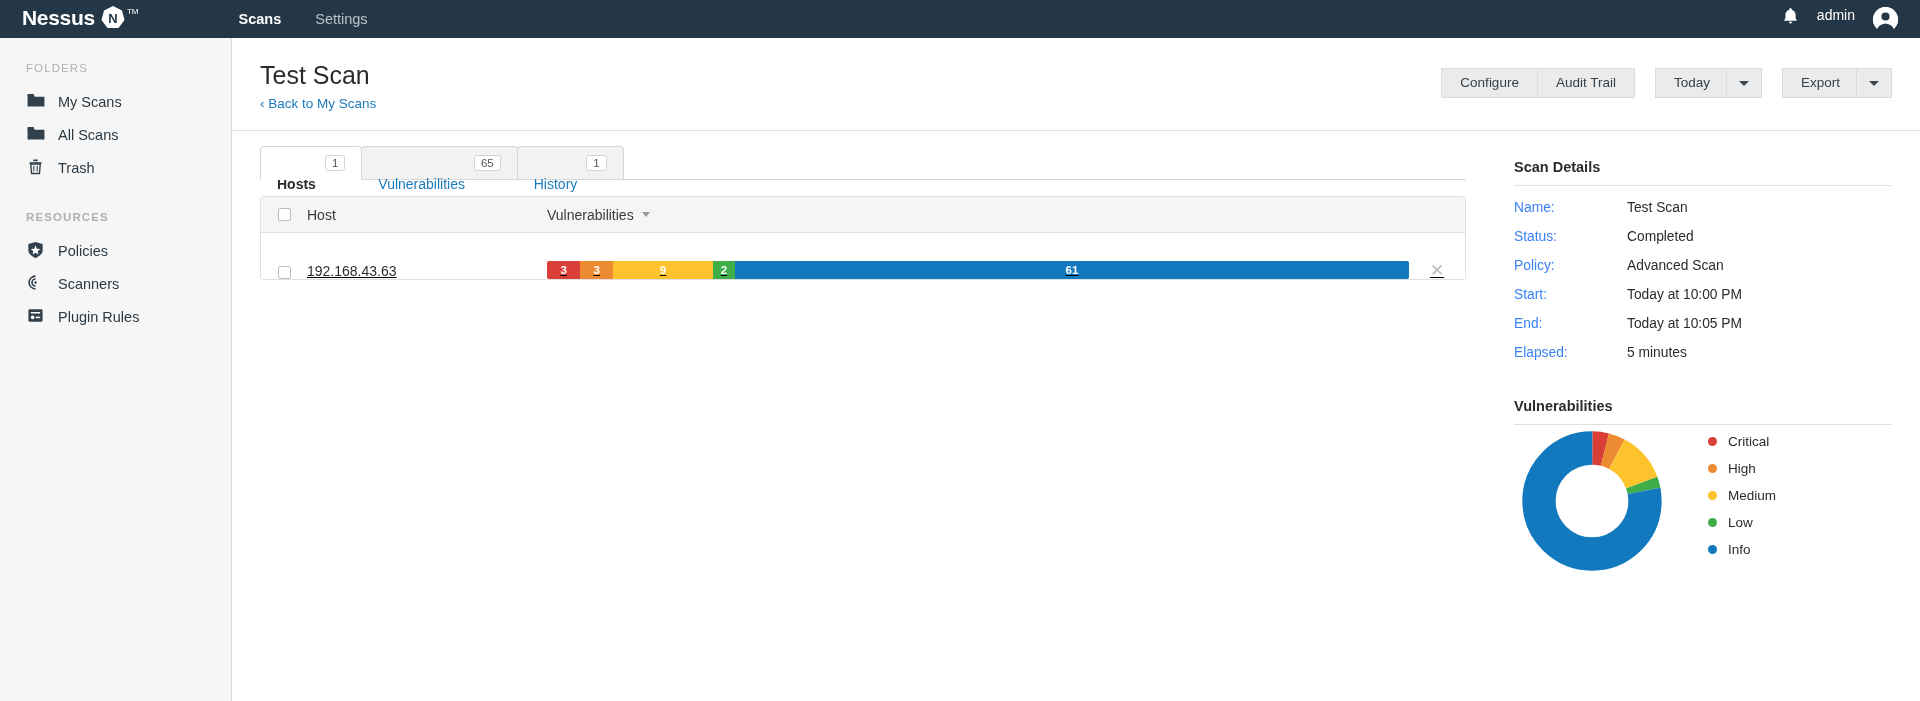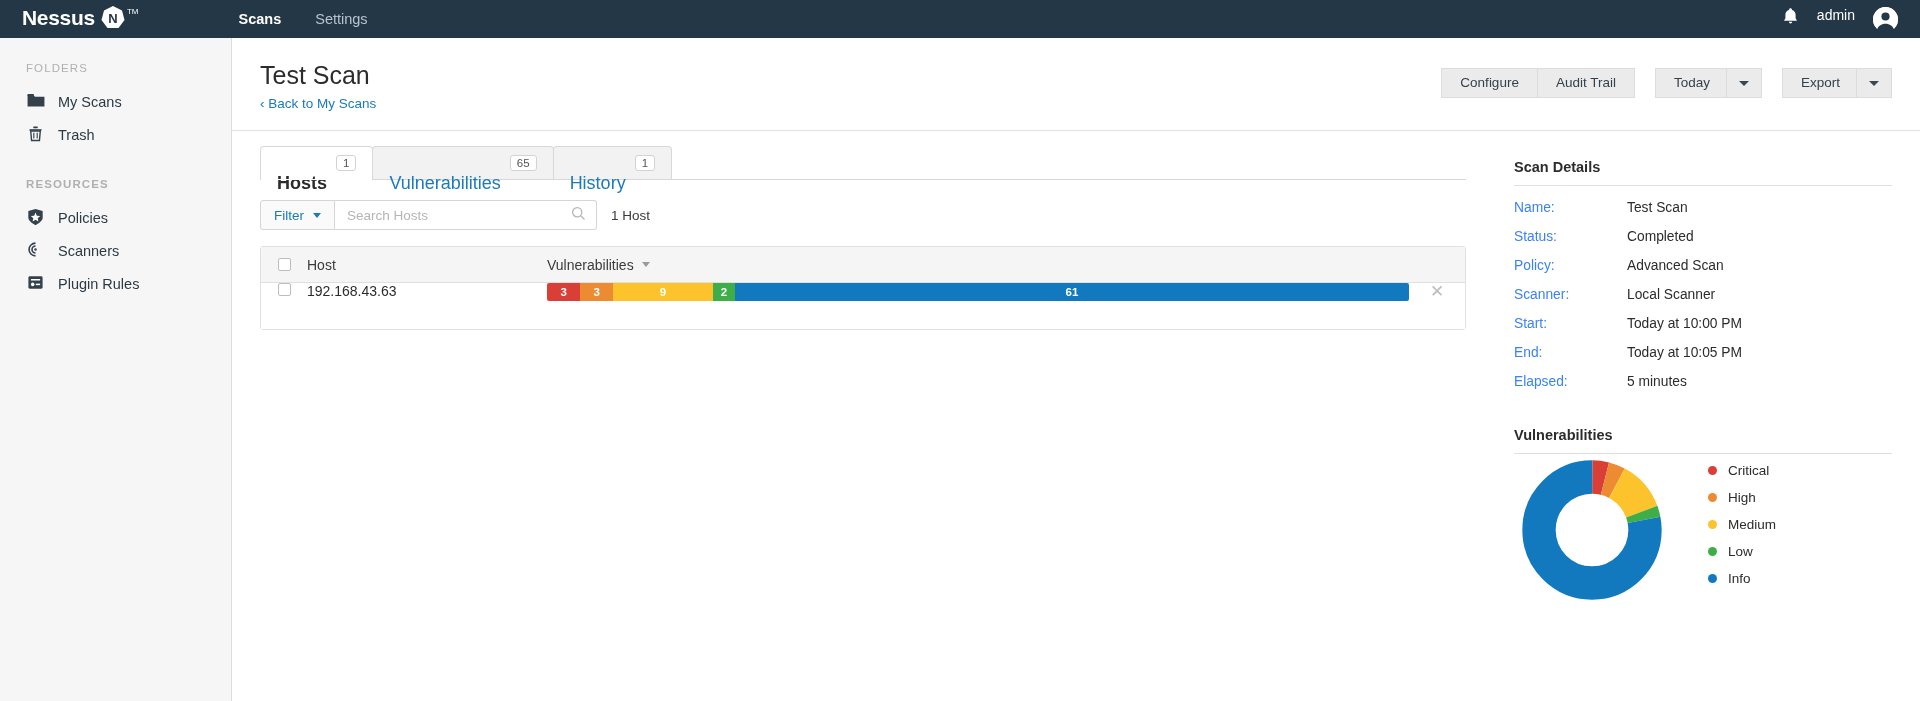--- a/index.html
+++ b/index.html
@@ -116,21 +116,21 @@
     padding: 0 16px; height: 33px;
     border: 1px solid #d8d8d8; border-bottom: none;
     background: #f2f2f2; cursor: pointer;
     border-radius: 4px 4px 0 0;
     margin-right: -1px;
   }
   .tab.active { background: #ffffff; position: relative; }
   .tab.active::after {
     content: ""; position: absolute; left: 0; right: 0; bottom: -1px; height: 1px; background: #fff;
   }
-  .tab-label { font-size: 18px; color: #1b7abd; margin-top: 41px; }
+  .tab-label { font-size: 14px; color: #1b7abd; margin-top: 41px; }
   .tab.active .tab-label { color: #2c2c2c; font-weight: bold; }
   .tab-badge {
     font-size: 11.5px; color: #555; background: #fff;
     border: 1px solid #d3d3d3; border-radius: 3px;
     padding: 1px 6px; min-width: 20px; text-align: center;
   }
 
   
   .filter-row { display: flex; align-items: center; gap: 14px; margin-top: 20px; }
   .filter-btn {
@@ -154,21 +154,21 @@
   .search-box input {
     flex: 1 1 auto; border: none; outline: none;
     font-size: 13.5px; color: #444; font-family: "Liberation Sans", sans-serif;
   }
   .search-box input::placeholder { color: #b5b5b5; }
   .host-count { font-size: 13.5px; color: #3a3a3a; }
 
   
   .table { margin-top: 16px; border: 1px solid #e0e0e0; border-radius: 3px; }
   .thead { display: flex; align-items: center; height: 36px; background: #f5f5f5; border-bottom: 1px solid #e0e0e0; }
-  .trow { display: flex; align-items: flex-start; height: 46px; background: #fff; }
+  .trow { display: flex; align-items: flex-end; height: 46px; background: #fff; text-decoration: underline; }
   .cell-check { width: 46px; flex: 0 0 46px; display: flex; justify-content: center; }
   .chk { width: 13px; height: 13px; border: 1px solid #bdbdbd; background: #fff; border-radius: 2px; cursor: pointer; }
   .cell-host { flex: 0 0 240px; font-size: 14px; color: #2c2c2c; }
   .thead .cell-host { color: #3b3b3b; }
   .cell-vuln { flex: 1 1 auto; display: flex; align-items: center; }
   .th-vuln { display: flex; align-items: center; gap: 8px; font-size: 14px; color: #3b3b3b; }
   .sort-caret {
     width: 0; height: 0; border-left: 4.5px solid transparent;
     border-right: 4.5px solid transparent; border-top: 5px solid #9a9a9a;
   }
@@ -239,20 +239,29 @@
     <div class="side-item">
       <span class="side-ico">
         <svg viewBox="0 0 19 16" width="18" height="15" aria-hidden="true">
           <path d="M0.5 2.2h6.3l1.5 1.9h10.2v10.2H0.5z" fill="#33414c"></path>
           <rect x="0.5" y="1" width="6.8" height="2.2" rx="0.6" fill="#33414c"></rect>
         </svg>
       </span>
       <span class="side-item-label">My Scans</span>
     </div>
 
+    <div class="side-item">
+      <span class="side-ico">
+        <svg viewBox="0 0 19 16" width="18" height="15" aria-hidden="true">
+          <path d="M0.5 2.2h6.3l1.5 1.9h10.2v10.2H0.5z" fill="#33414c"></path>
+          <rect x="0.5" y="1" width="6.8" height="2.2" rx="0.6" fill="#33414c"></rect>
+        </svg>
+      </span>
+      <span class="side-item-label">All Scans</span>
+    </div>
 
     <div class="side-item">
       <span class="side-ico">
         <svg viewBox="0 0 16 18" width="15" height="17" aria-hidden="true">
           <rect x="1.6" y="4.4" width="12.8" height="1.7" fill="#33414c"></rect>
           <rect x="5.6" y="1.4" width="4.8" height="2" rx="0.5" fill="#33414c"></rect>
           <path d="M2.9 6.4h10.2l-.9 10.1H3.8z" fill="none" stroke="#33414c" stroke-width="1.5"></path>
           <rect x="5.6" y="8.2" width="1.2" height="6" fill="#33414c"></rect>
           <rect x="9.2" y="8.2" width="1.2" height="6" fill="#33414c"></rect>
         </svg>
@@ -336,36 +345,20 @@
           <div class="tab">
             <span class="tab-label">Vulnerabilities</span>
             <span class="tab-badge">65</span>
           </div>
           <div class="tab">
             <span class="tab-label">History</span>
             <span class="tab-badge">1</span>
           </div>
         </div>
 
-        <div class="filter-row">
-          <div class="filter-btn">
-            <span class="filter-btn-label">Filter</span>
-            <span class="filter-caret"></span>
-          </div>
-          <div class="search-box">
-            <input type="text" placeholder="Search Hosts" style="">
-            <span>
-              <svg viewBox="0 0 16 16" width="15" height="15" aria-hidden="true">
-                <circle cx="6.6" cy="6.6" r="4.9" fill="none" stroke="#b5b5b5" stroke-width="1.4"></circle>
-                <line x1="10.3" y1="10.3" x2="14.4" y2="14.4" stroke="#b5b5b5" stroke-width="1.4"></line>
-              </svg>
-            </span>
-          </div>
-          <span class="host-count">1 Host</span>
-        </div>
 
         <div class="table">
           <div class="thead">
             <div class="cell-check">
               <span class="chk"></span>
             </div>
             <div class="cell-host">Host</div>
             <div class="cell-vuln">
               <span class="th-vuln">
                 <span>Vulnerabilities</span>
@@ -405,24 +398,20 @@
             <span class="kv-k">Name:</span>
             <span class="kv-v">Test Scan</span>
           </div>
           <div class="kv">
             <span class="kv-k">Status:</span>
             <span class="kv-v">Completed</span>
           </div>
           <div class="kv">
             <span class="kv-k">Policy:</span>
             <span class="kv-v">Advanced Scan</span>
-          </div>
-          <div class="kv">
-            <span class="kv-k">Scanner:</span>
-            <span class="kv-v">Local Scanner</span>
           </div>
           <div class="kv">
             <span class="kv-k">Start:</span>
             <span class="kv-v">Today at 10:00 PM</span>
           </div>
           <div class="kv">
             <span class="kv-k">End:</span>
             <span class="kv-v">Today at 10:05 PM</span>
           </div>
           <div class="kv">

